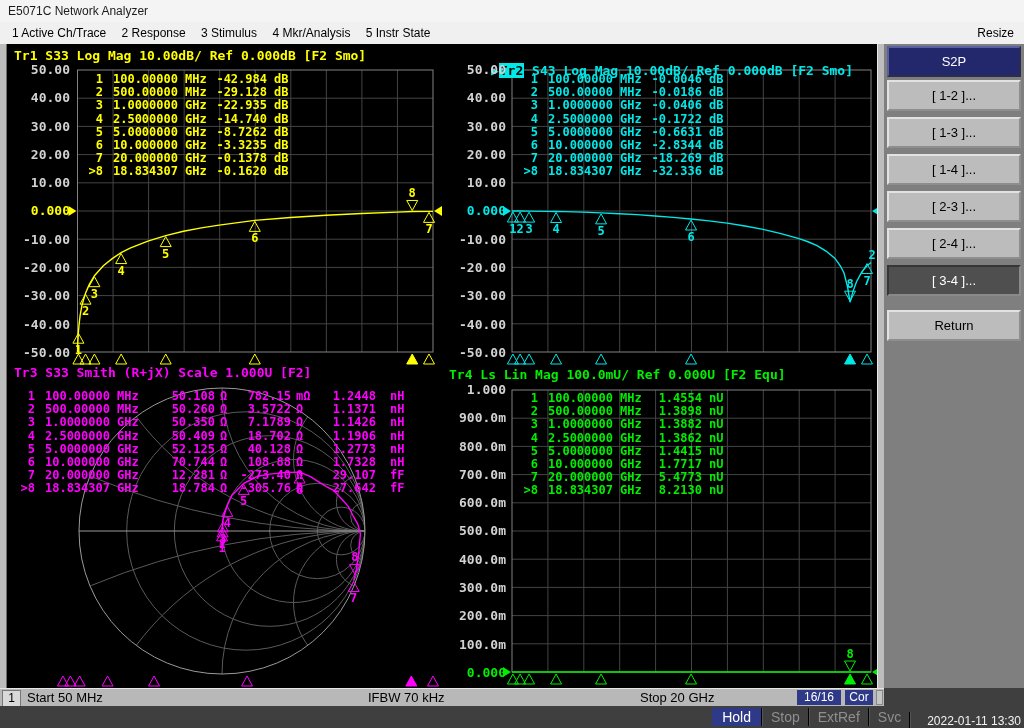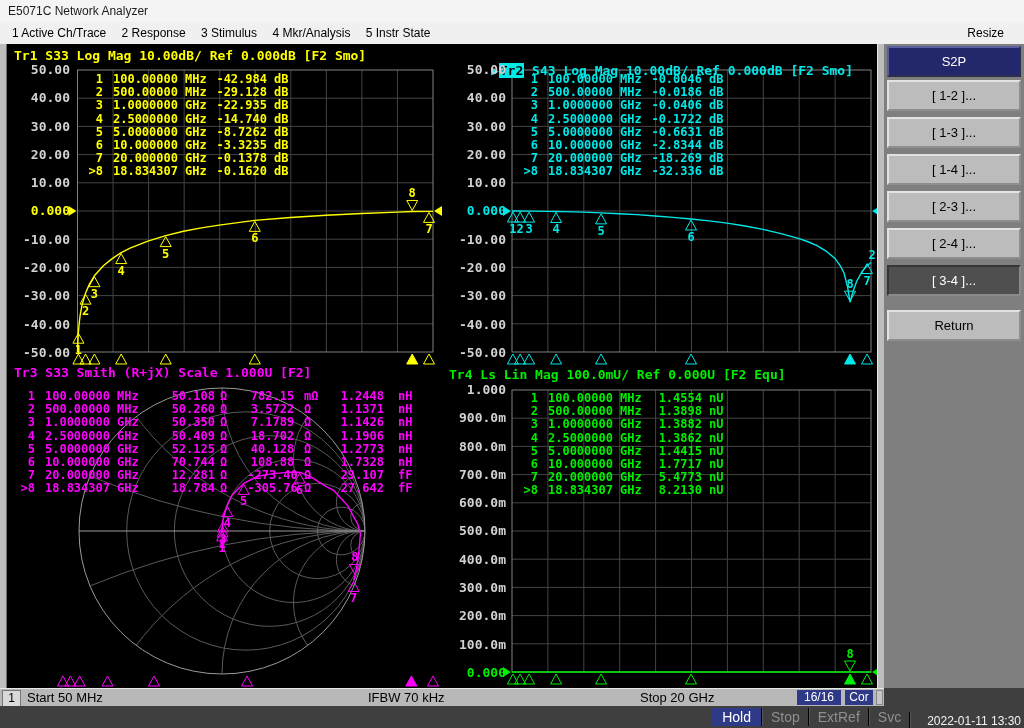--- a/index.html
+++ b/index.html
@@ -4,21 +4,21 @@
 <style>
   html,body{margin:0;padding:0;background:#555;}
   #root{position:relative;width:1024px;height:728px;background:#f0f0f0;overflow:hidden;
         font-family:"Liberation Sans",sans-serif;}
   
   #titlebar{position:absolute;left:0;top:0;width:1024px;height:22px;background:#f4f4f4;
             color:#1c1c1c;font-size:12px;line-height:22px;padding-left:8px;box-sizing:border-box;}
   #menubar{position:absolute;left:0;top:22px;width:1024px;height:22px;background:#f0f0f0;
            font-size:12px;line-height:22px;color:#000;}
   .mi{display:inline-block;margin-left:12px;cursor:default;}
-  #resize{position:absolute;right:20px;top:0;text-align:right;}
+  #resize{position:absolute;right:10px;top:0;text-align:right;}
   
   #screen{position:absolute;left:7px;top:44px;width:870px;height:644px;background:#000;}
   #lstrip{position:absolute;left:0;top:44px;width:7px;height:644px;background:#bdbdbd;border-right:1px solid #6e6e6e;box-sizing:border-box;}
   #rstrip{position:absolute;left:877px;top:44px;width:7px;height:644px;background:#bdbdbd;border-left:1px solid #e8e8e8;box-sizing:border-box;}
   #plots{position:absolute;left:0;top:0;}
   .thdr{position:absolute;font:bold 13px "DejaVu Sans Mono",monospace;white-space:pre;}
   .tr2name{background:#00e8e8;color:#000;padding:0 1px;}
   .tr2arrow{color:#00e8e8;}
   
   .yaxis{position:absolute;display:flex;flex-direction:column;justify-content:space-between;
@@ -33,21 +33,21 @@
   .mt5 .c0{width:19px;text-align:right;margin-right:9px}
   .mt5 .c1{width:66px;text-align:right}
   .mt5 .c2{width:27px;margin-left:7px}
   .mt5 .c3{width:53px;text-align:right;margin-left:2px}
   .mt5 .c4{width:18px;margin-left:7px}
   .mt9 .c0{width:19px;text-align:right;margin-right:9px}
   .mt9 .c1{width:66px;text-align:right}
   .mt9 .c2{width:27px;margin-left:7px}
   .mt9 .c3{width:45px;text-align:right;margin-left:26px}
   .mt9 .c4{width:12px;margin-left:5px}
-  .mt9 .c5{width:53px;text-align:center;margin-left:14px}
+  .mt9 .c5{width:53px;text-align:right;margin-left:6px}
   .mt9 .c6{width:18px;margin-left:5px}
   .mt9 .c7{width:46px;text-align:right;margin-left:16px}
   .mt9 .c8{width:16px;margin-left:14px}
   #tr1-table{color:#ffff00;} #tr2-table{color:#00e8e8;}
   #tr3-table{color:#ff00ff;} #tr4-table{color:#00ee00;}
   
   #softkeys{position:absolute;left:884px;top:44px;width:140px;height:644px;background:#7f7f7f;}
   .skbtn{position:absolute;left:3px;width:134px;height:31px;background:#bcbcbc;color:#000;
          border:2px outset #e2e2e2;font-size:13px;text-align:center;line-height:27px;
          box-sizing:border-box;cursor:default;}

